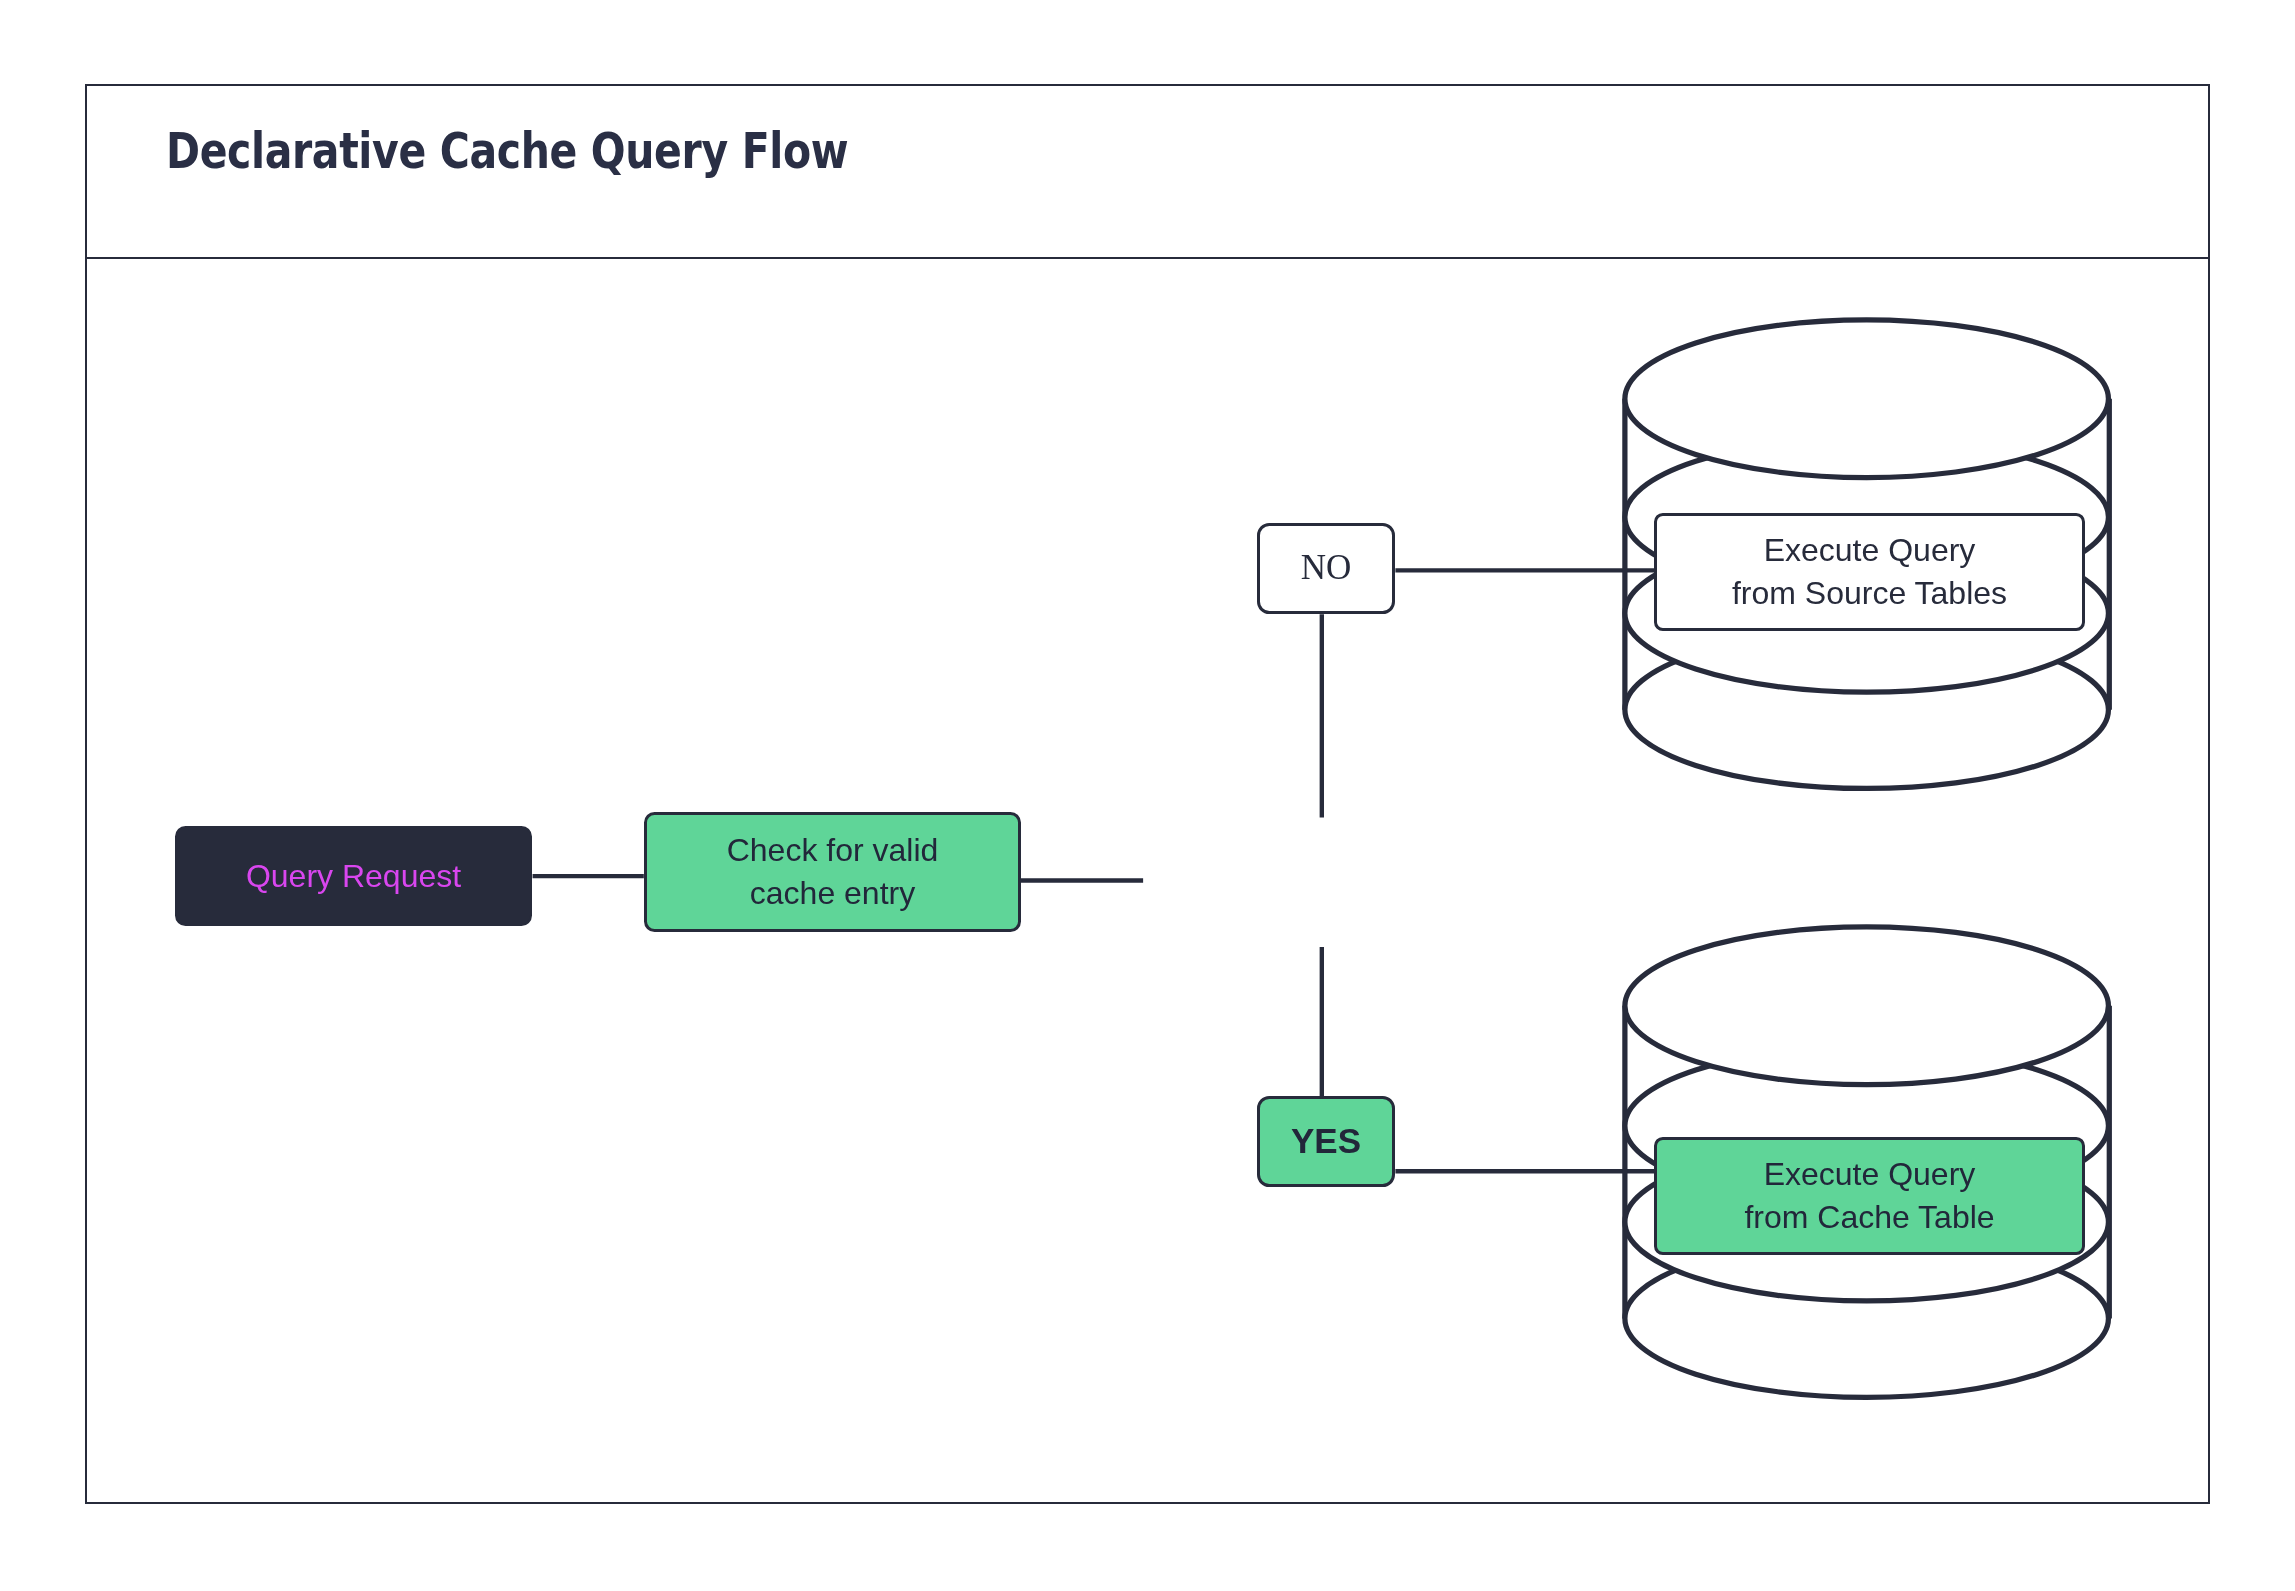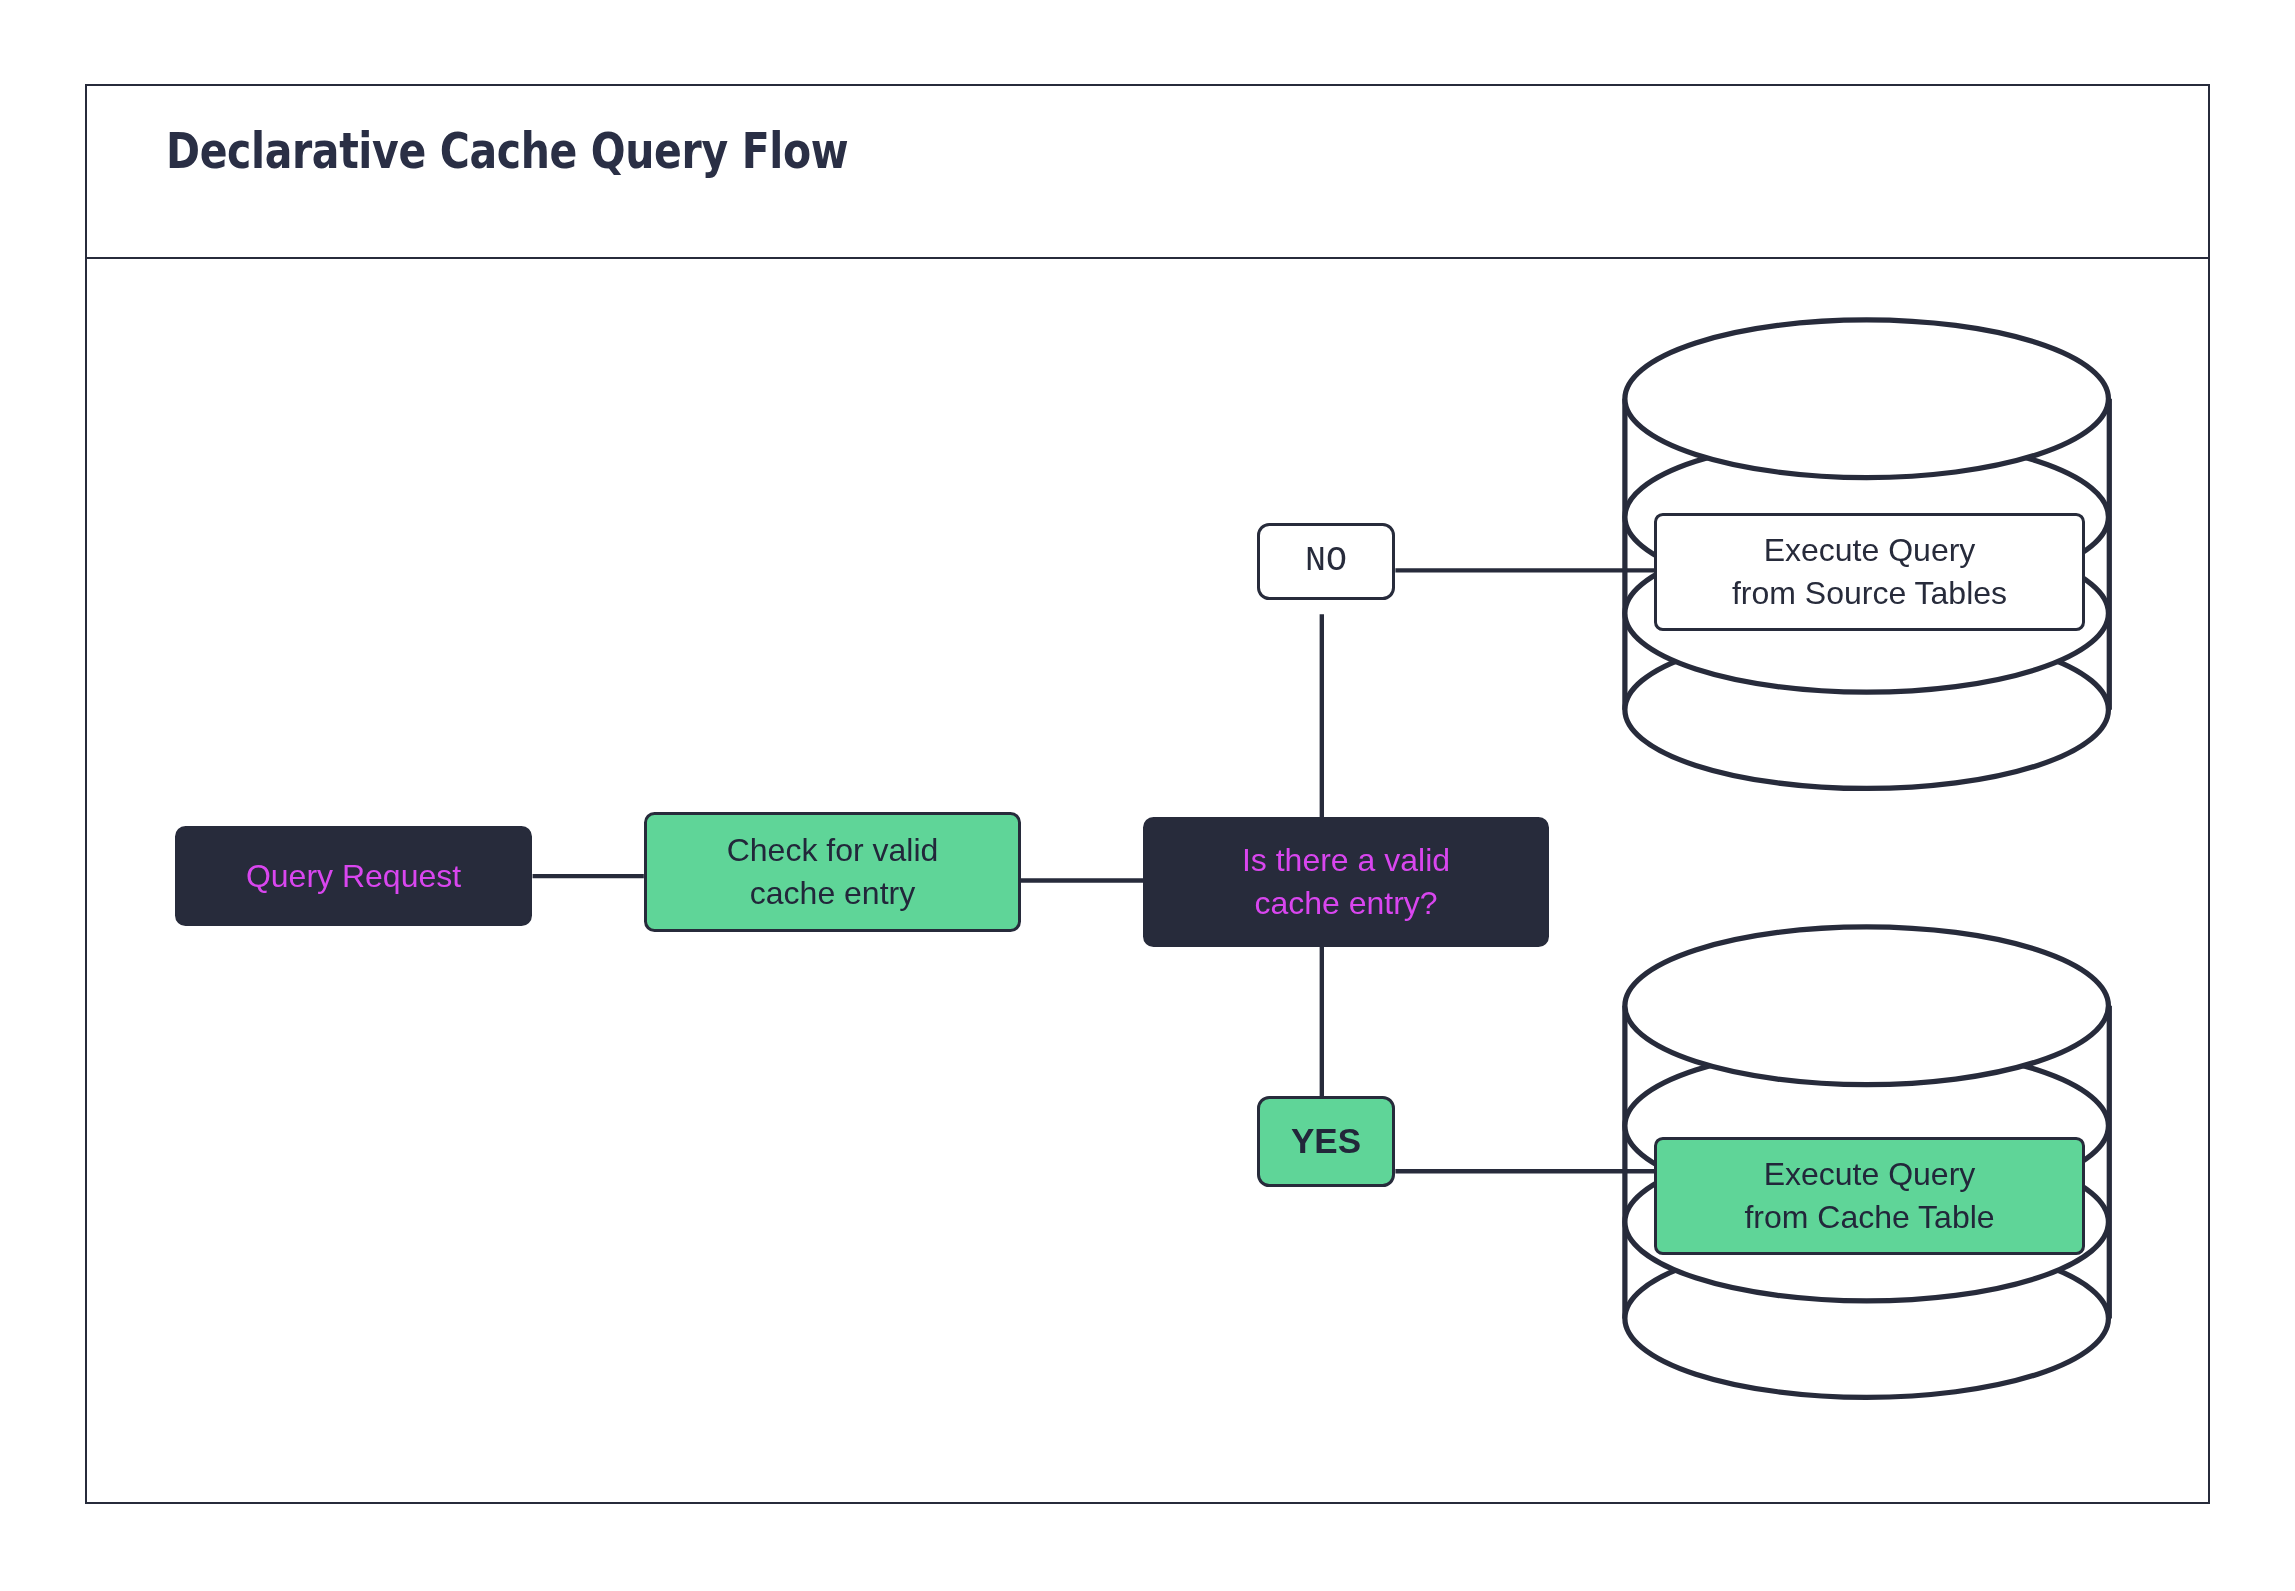--- a/index.html
+++ b/index.html
@@ -42,22 +42,22 @@
   }
   .node.dark{background:#272b3b;color:#d946ef;border:2.6px solid #272b3b;}
   .node.green{background:#5fd598;color:#22273a;border:3.5px solid #272b3b;}
   .node.white{background:#ffffff;color:#272b3b;border:3.5px solid #272b3b;}
 
   
   #n-query-request{left:175px;top:826px;width:357px;height:100px;}
   #n-check-cache  {left:644px;top:812px;width:377px;height:120px;}
   #n-decision     {left:1143px;top:817px;width:406px;height:130px;}
 
-  #n-no  {left:1257px;top:523px;width:138px;height:77px;
-          font-family:Liberation Mono, monospace;font-size:35px;border-radius:12.3px;}
+  #n-no  {left:1257px;top:523px;width:138px;height:91px;
+          font-family:Liberation Serif, serif;font-size:35px;border-radius:12.3px;}
   #n-yes {left:1257px;top:1096px;width:138px;height:91px;
           font-family:"Liberation Sans",sans-serif;font-size:35px;border-radius:12.3px;font-weight:bold;}
 
   #n-exec-source{left:1654px;top:513px;width:431px;height:118px;
                  font-size:32px;border-radius:8.8px;}
   #n-exec-cache {left:1654px;top:1137px;width:431px;height:118px;
                  font-size:32px;border-radius:8.8px;}
 </style>
 </head>
 <body>
@@ -103,22 +103,20 @@
       <ellipse cx="2131" cy="1285" rx="276" ry="90"></ellipse>
       <ellipse cx="2131" cy="1148" rx="276" ry="90"></ellipse>
     </g>
   </svg>
 
   <div class="node dark" id="n-query-request">Query Request</div>
 
   <div class="node green" id="n-check-cache">Check for valid
 cache entry</div>
 
-  <div class="node dark" id="n-decision">Is there a valid
-cache entry?</div>
 
   <div class="node white" id="n-no">NO</div>
 
   <div class="node green" id="n-yes">YES</div>
 
   <div class="node white" id="n-exec-source">Execute Query
 from Source Tables</div>
 
   <div class="node green" id="n-exec-cache">Execute Query
 from Cache Table</div>

